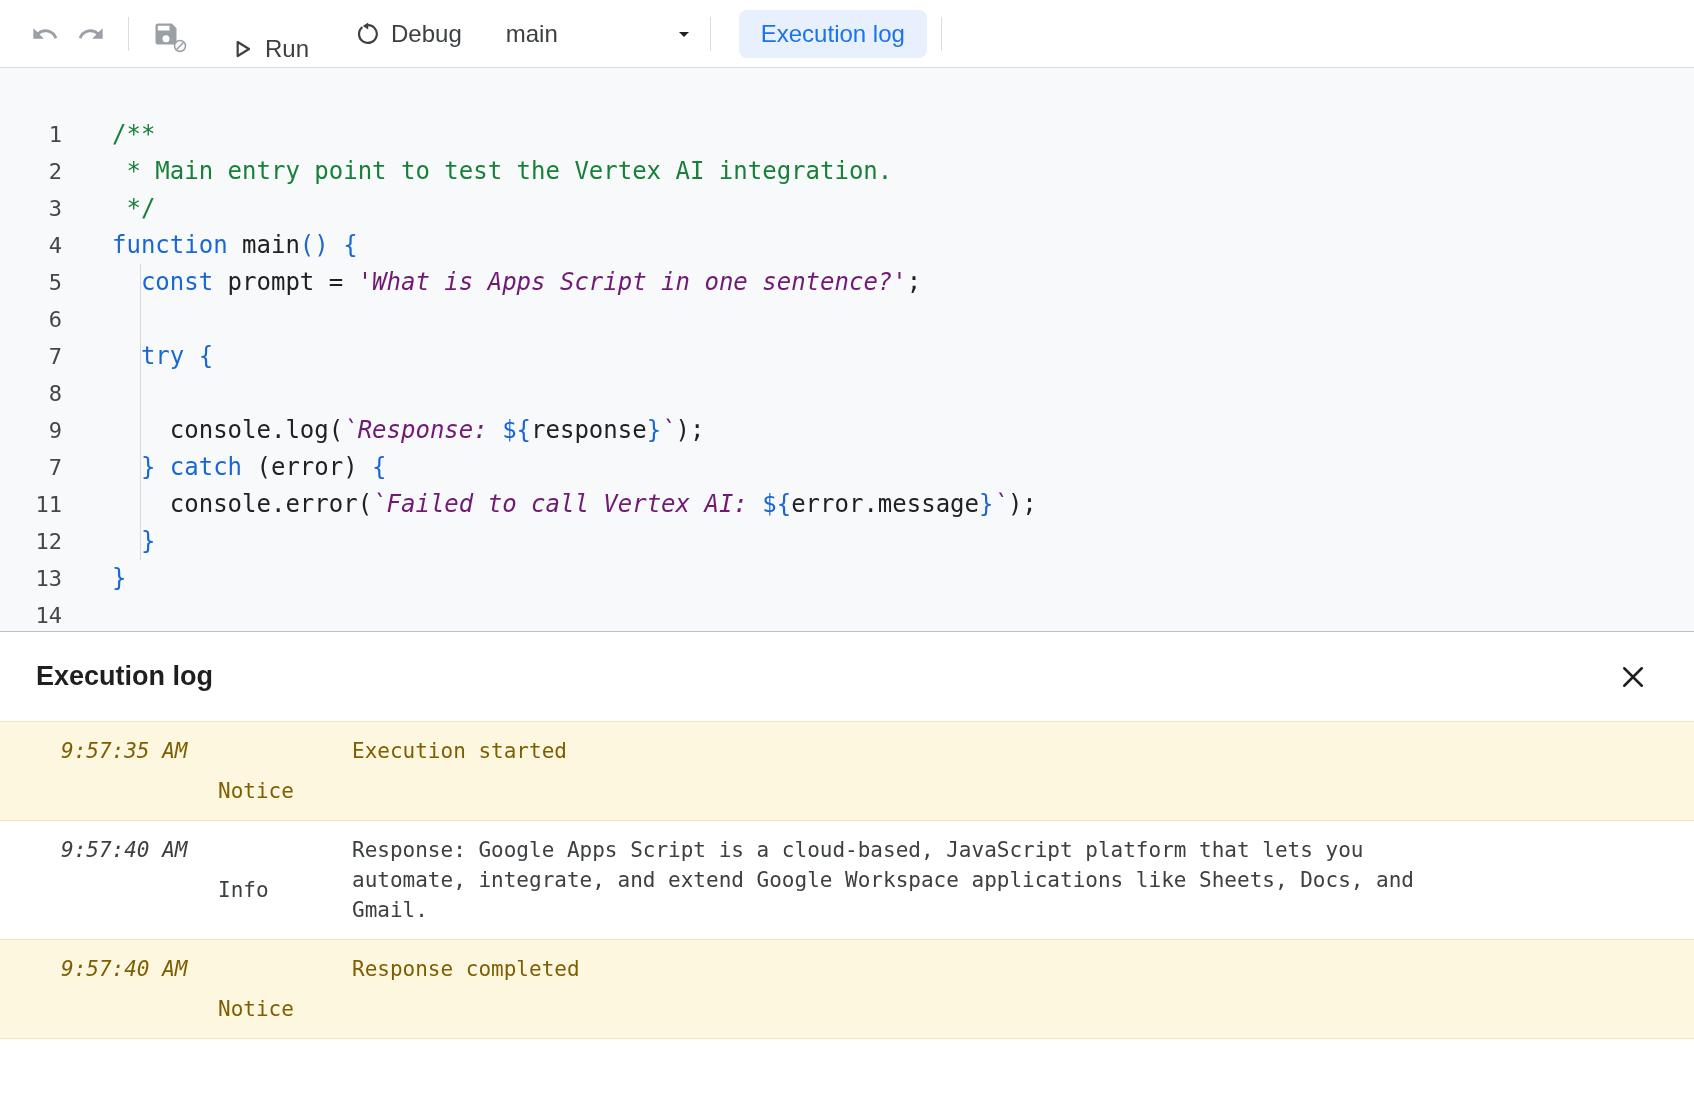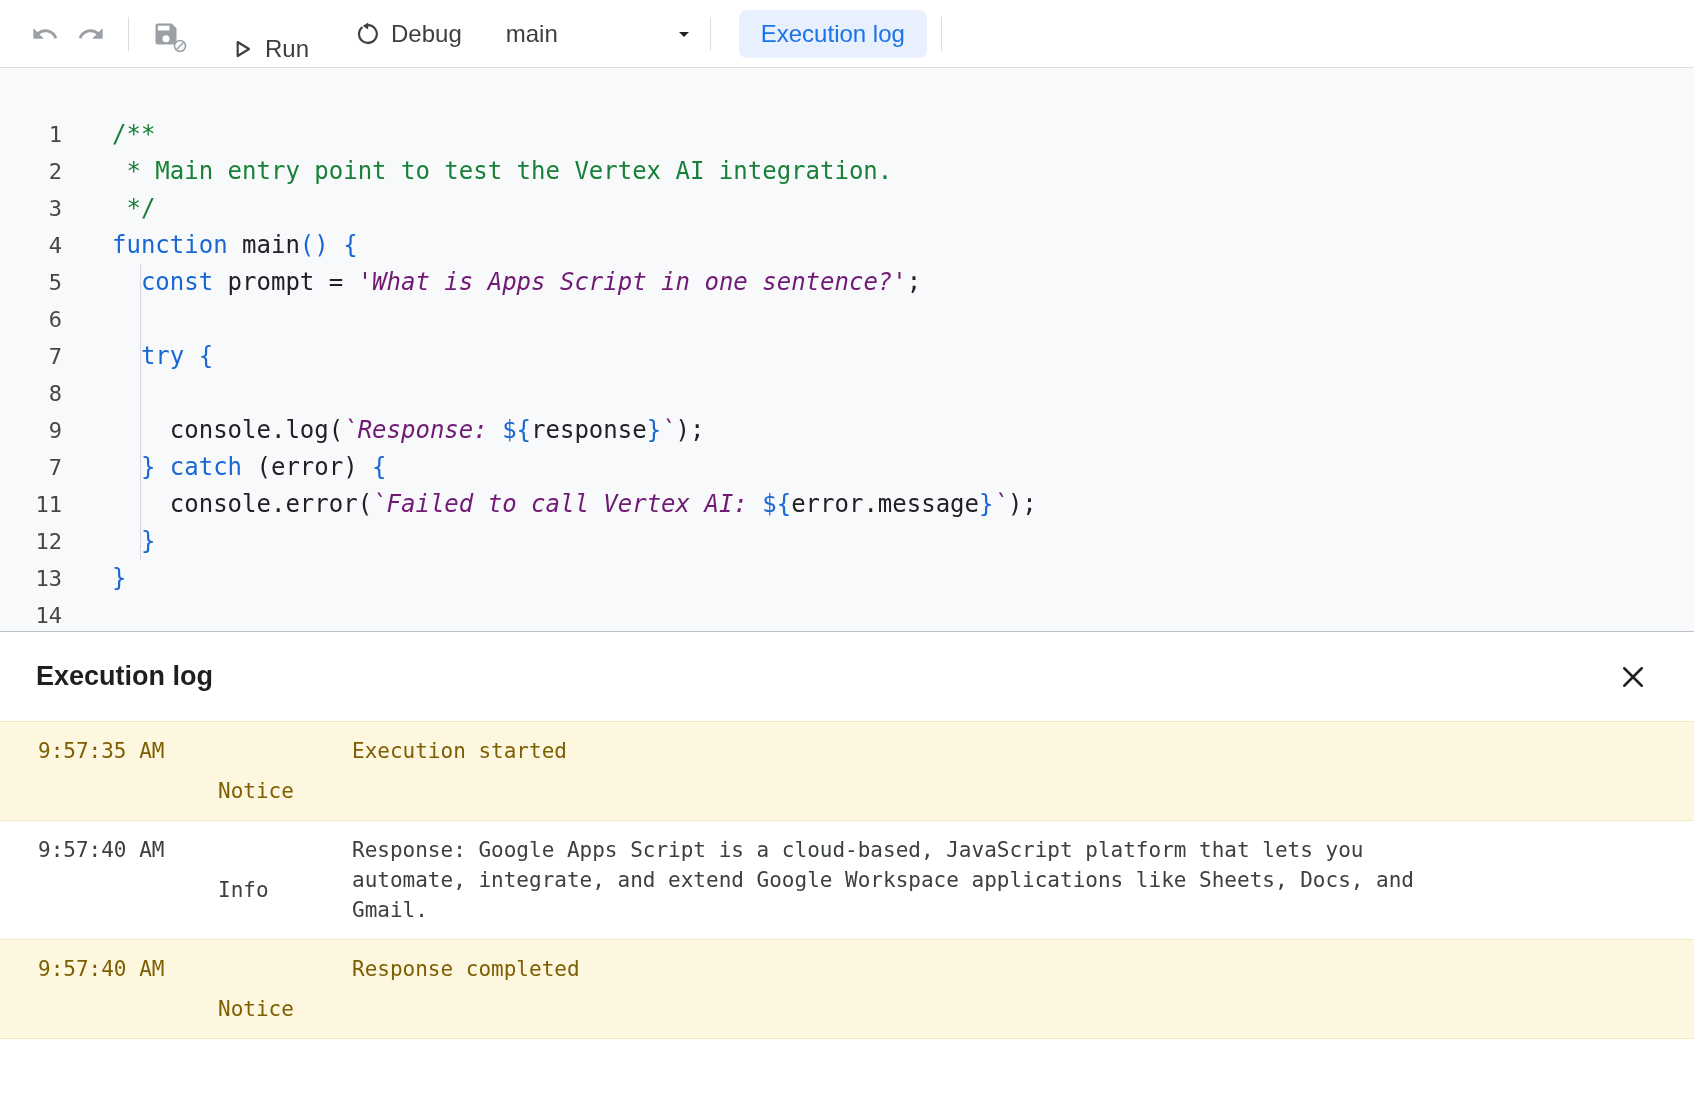--- a/index.html
+++ b/index.html
@@ -82,21 +82,21 @@
   .log-title { font-size: 27px; font-weight: 700; color: #1f1f1f; }
   .close-btn { background: none; border: none; cursor: pointer; padding: 4px; display: flex; }
 
   .log-table { font-family: "DejaVu Sans Mono", "Liberation Mono", monospace; font-size: 21px; }
   .log-row { display: flex; padding: 14px 0; line-height: 30px; }
   .log-row.notice {
     background: #fef7e0; color: #7d5e00;
     border-top: 1px solid #f3e7c2; border-bottom: 1px solid #f3e7c2;
   }
   .log-row.info { color: #3c4043; background: #ffffff; }
-  .cell-time { width: 218px; padding-left: 38px; flex: none; }
+  .cell-time { width: 218px; padding-left: 61px; flex: none; font-style: italic; }
   .cell-type { width: 134px; flex: none; margin-top: 40px; }
   .cell-msg  { flex: 1; max-width: 1100px; }
 </style>
 </head>
 <body>
 
 <div class="app">
 
   <div class="toolbar">
     <button class="icon-btn">

